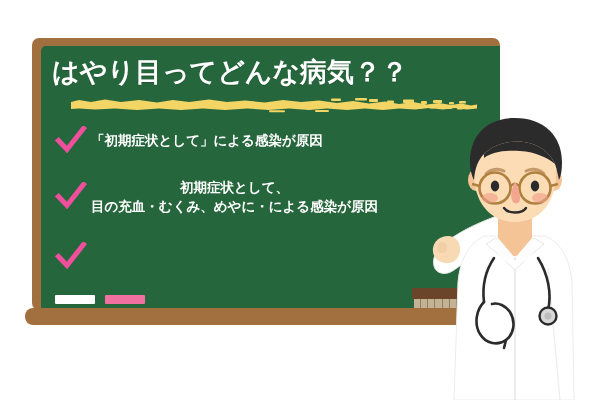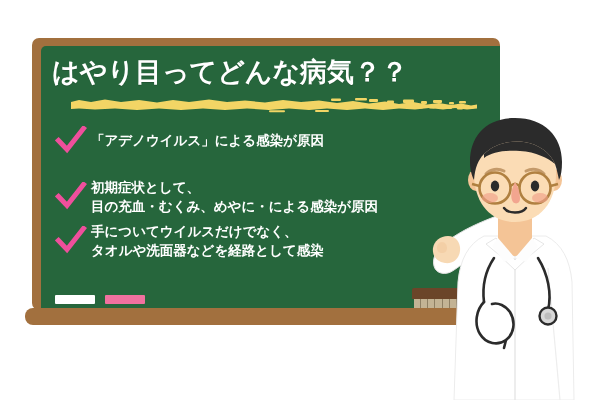--- a/index.html
+++ b/index.html
@@ -111,21 +111,21 @@
   .bullet-text {
     color: #ffffff;
     font-size: 13.5px;
     font-weight: bold;
     line-height: 1.42;
     white-space: nowrap;
   }
   .bullet-line { display: block; }
 
   .row-1 { margin-top: 2px; margin-bottom: 22px; }
-  .row-2 { margin-bottom: 6px; }
+  .row-2 { margin-bottom: 26px; text-align: center; }
 
   
   .chalk {
     position: absolute;
     height: 9px;
     border-radius: 1px;
   }
   .chalk-white {
     left: 55px;
     top: 295px;
@@ -220,45 +220,41 @@
 
     <div class="bullets">
 
       <div class="bullet-row row-1">
         <span class="check">
           <svg width="32" height="30" viewBox="0 0 32 30" xmlns="http://www.w3.org/2000/svg">
             <path d="M3.5,14.5 L12,23.5 L28.5,2.5" fill="none" stroke="#ef4f9c" stroke-width="5" stroke-linecap="square" stroke-linejoin="miter"></path>
           </svg>
         </span>
         <span class="bullet-text">
-          <span class="bullet-line">「アデノウイルス」による感染が原因</span>
+          <span class="bullet-line">「初期症状として」による感染が原因</span>
         </span>
       </div>
 
       <div class="bullet-row row-2">
         <span class="check">
           <svg width="32" height="30" viewBox="0 0 32 30" xmlns="http://www.w3.org/2000/svg">
             <path d="M3.5,14.5 L12,23.5 L28.5,2.5" fill="none" stroke="#ef4f9c" stroke-width="5" stroke-linecap="square" stroke-linejoin="miter"></path>
           </svg>
         </span>
         <span class="bullet-text">
           <span class="bullet-line">初期症状として、</span>
           <span class="bullet-line">目の充血・むくみ、めやに・による感染が原因</span>
         </span>
       </div>
 
       <div class="bullet-row row-3">
         <span class="check">
           <svg width="32" height="30" viewBox="0 0 32 30" xmlns="http://www.w3.org/2000/svg">
             <path d="M3.5,14.5 L12,23.5 L28.5,2.5" fill="none" stroke="#ef4f9c" stroke-width="5" stroke-linecap="square" stroke-linejoin="miter"></path>
           </svg>
-        </span>
-        <span class="bullet-text">
-          <span class="bullet-line">手についてウイルスだけでなく、</span>
-          <span class="bullet-line">タオルや洗面器などを経路として感染</span>
         </span>
       </div>
 
     </div>
   </div>
 
   <div class="chalk chalk-white"></div>
   <div class="chalk chalk-pink"></div>
 
   <div class="eraser">

